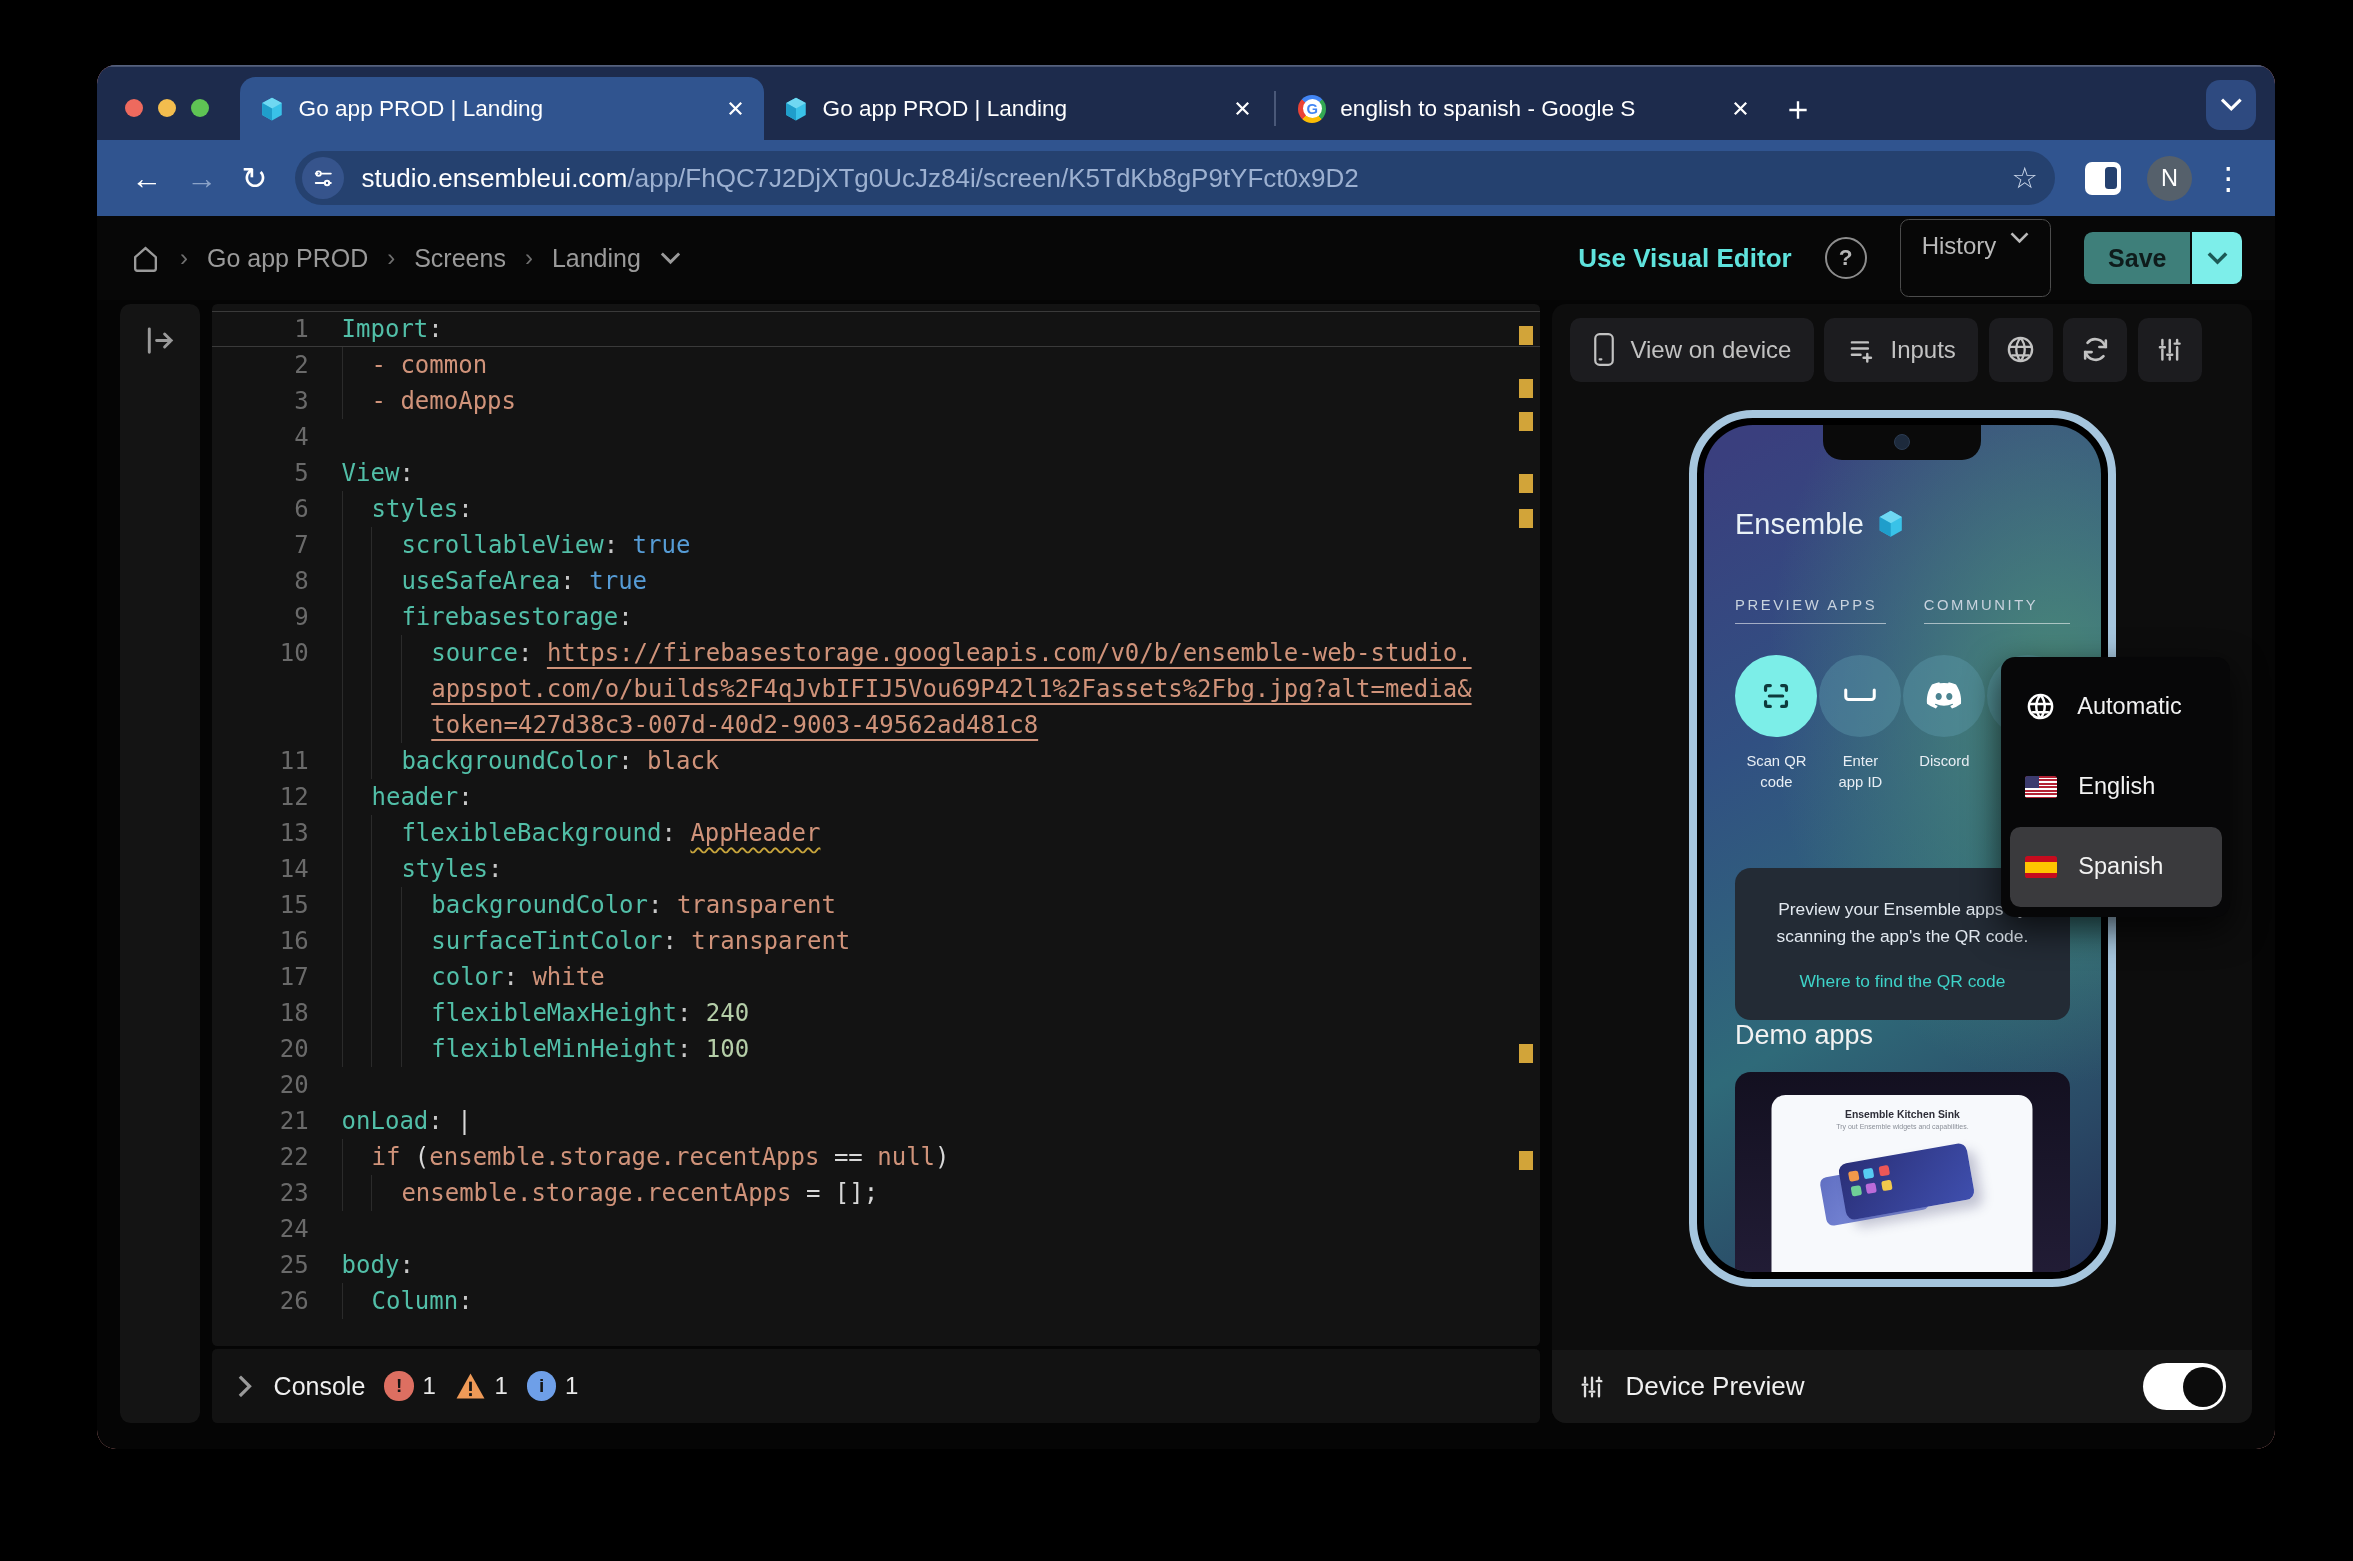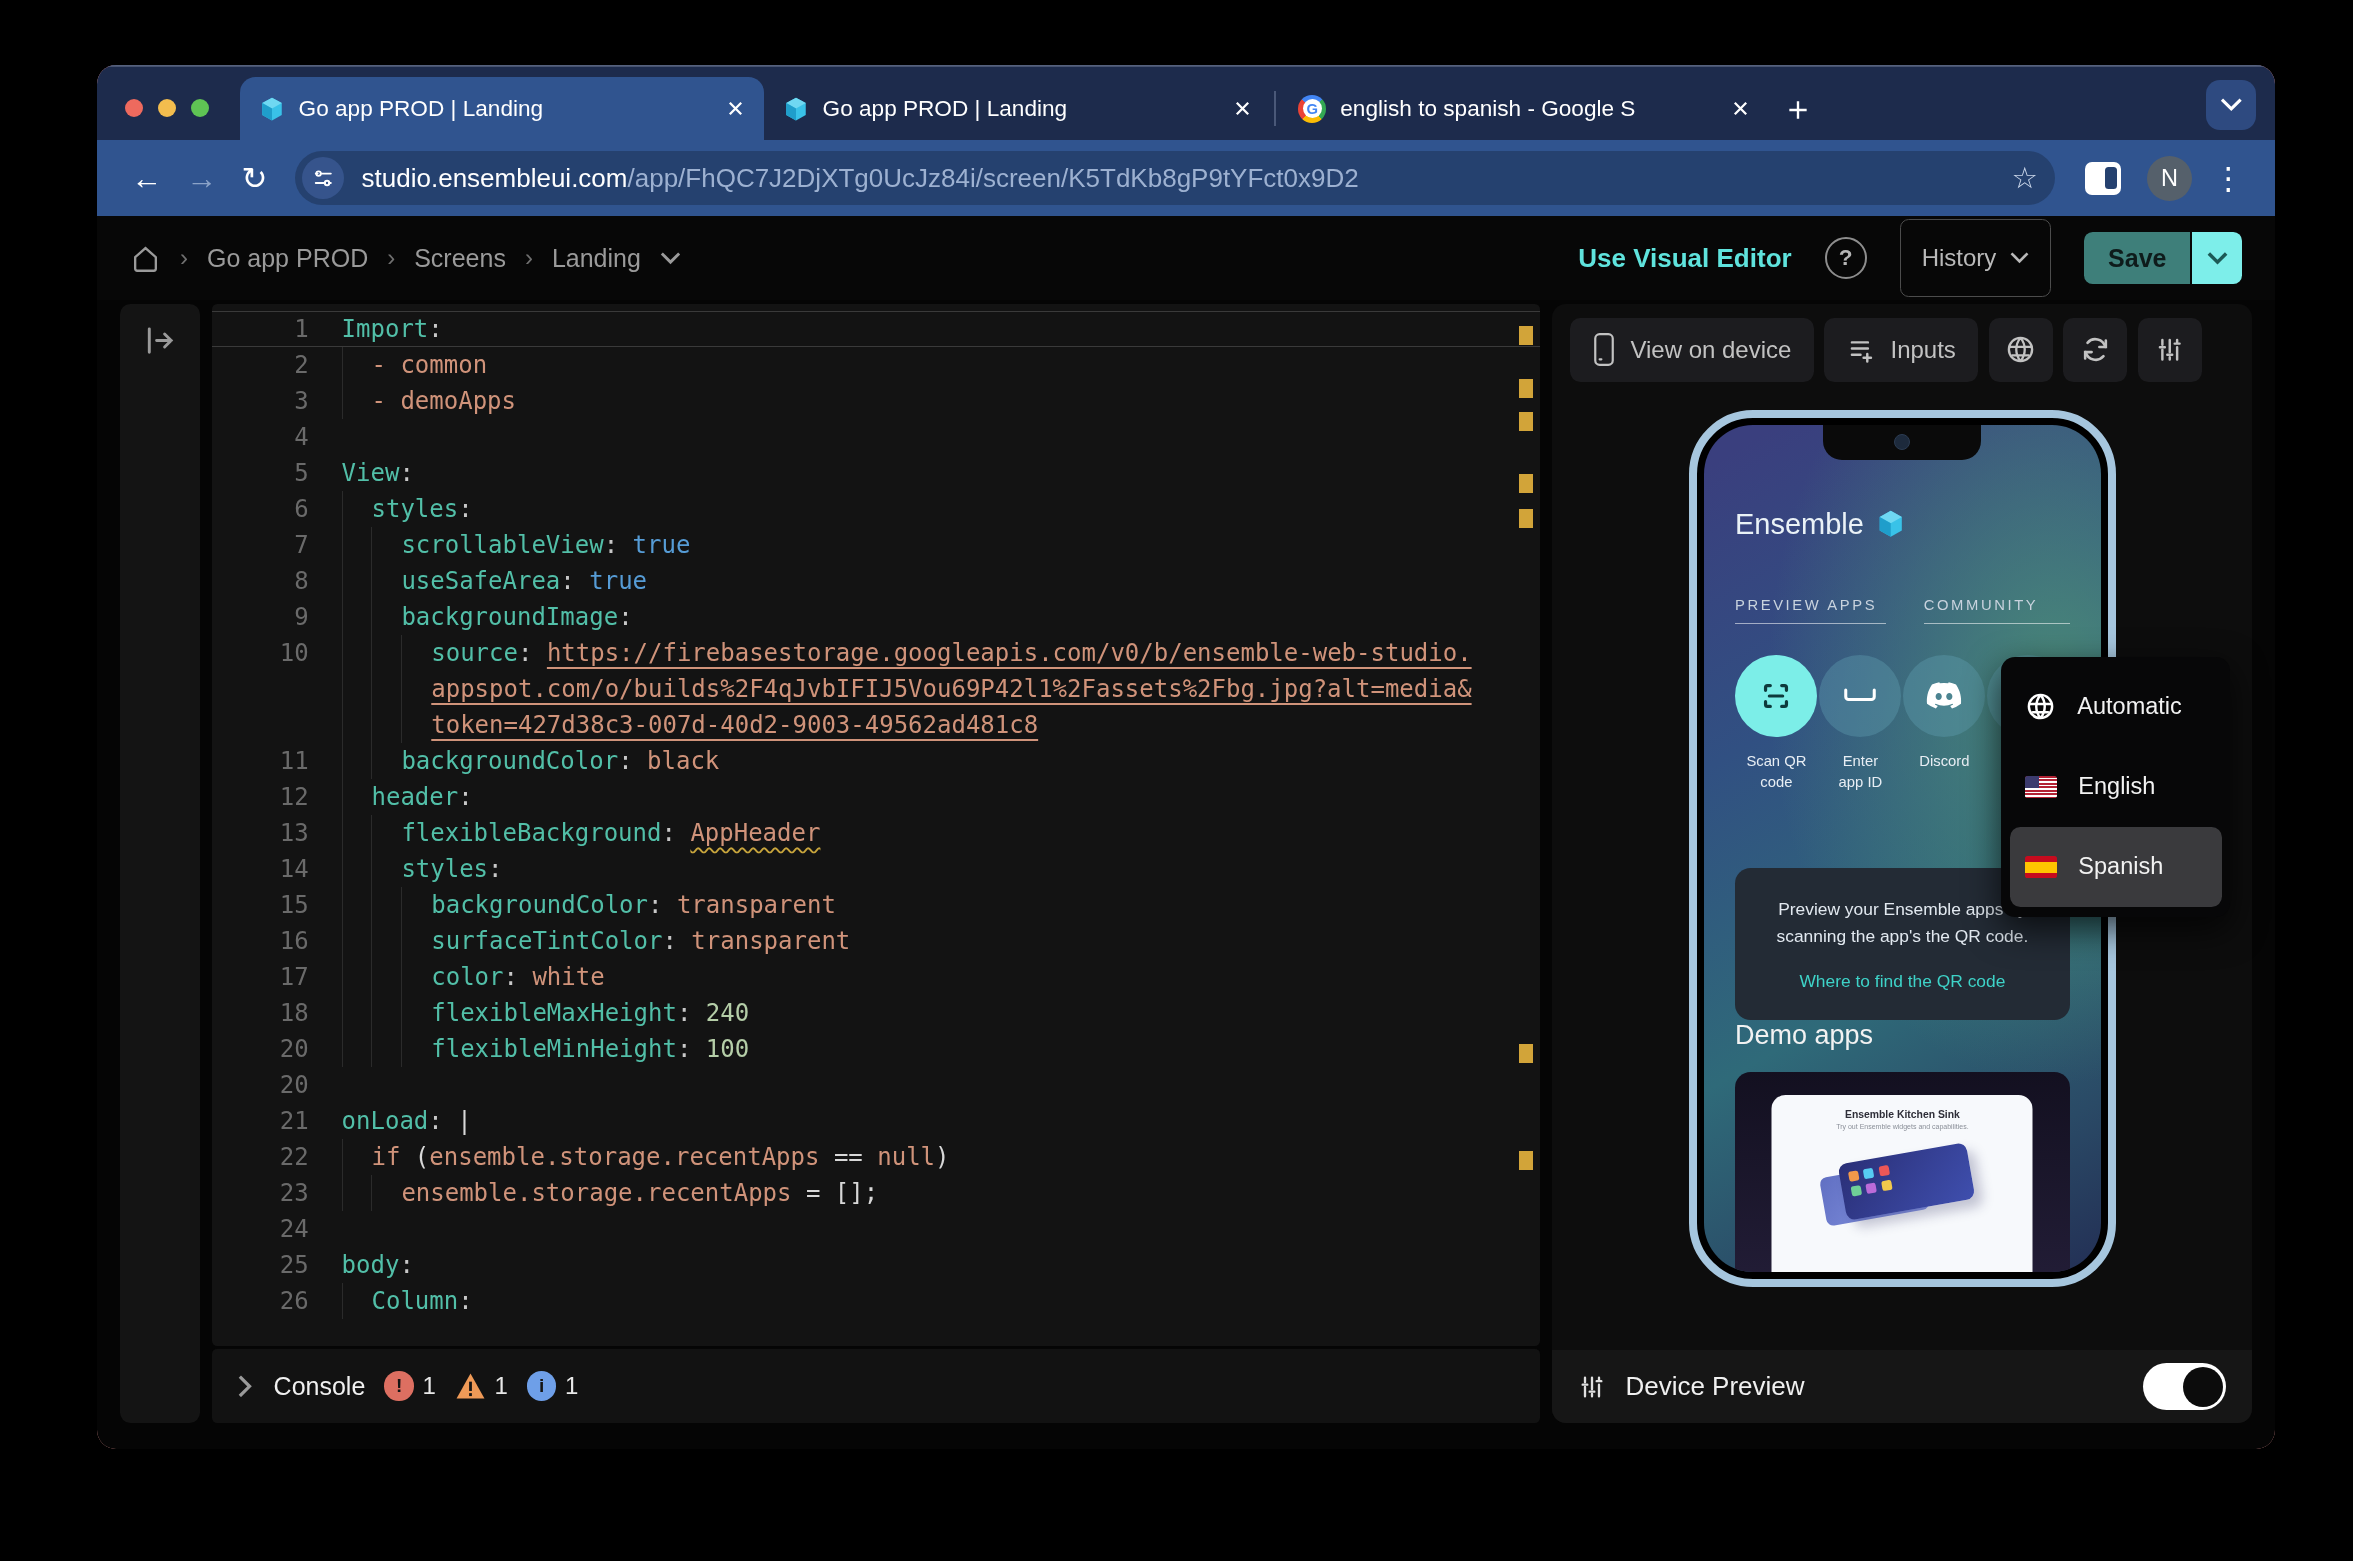--- a/index.html
+++ b/index.html
@@ -49,21 +49,21 @@
   
   .apphead{height:84px;background:#070707;display:flex;align-items:center;padding:0 33px;color:#9a9a9a;
            font-size:25px;flex:0 0 auto;}
   .bc{display:flex;align-items:center;gap:19px;}
   .bc .sep{color:#6f6f6f;font-size:24px;}
   .headright{margin-left:auto;display:flex;align-items:center;gap:33px;}
   .uve{color:#5fe3dd;font-weight:bold;font-size:26px;}
   .helpc{width:38px;height:38px;border-radius:50%;border:2.6px solid #8d8d8d;color:#b5b5b5;display:flex;
          align-items:center;justify-content:center;font-size:22.6px;font-weight:bold;}
   .histbtn{height:52px;border:1.7px solid #4c4c4c;border-radius:8.7px;color:#b9b9b9;font-size:24px;
-           display:flex;align-items:center;gap:14px;padding:12px 21px;background:transparent;}
+           display:flex;align-items:flex-start;gap:14px;padding:12px 21px;background:transparent;}
   .savewrap{display:flex;}
   .savebtn{width:106px;height:52px;background:#3e7f7a;border-radius:8.7px 0 0 8.7px;color:#0e1b1b;
            font-weight:bold;font-size:25px;display:flex;align-items:center;justify-content:center;}
   .savechev{width:50px;height:52px;background:#7deeea;border-radius:0 8.7px 8.7px 0;display:flex;
             align-items:center;justify-content:center;margin-left:1.7px;color:#1c5a56;}
   
   .content{flex:1;display:flex;padding:3.5px 22.6px 26px 22.6px;gap:12px;background:#050505;min-height:0;}
   .leftstrip{width:80px;background:#141414;border-radius:10.4px;flex:0 0 auto;display:flex;justify-content:center;}
   .leftstrip .exp{margin-top:19px;color:#9a9a9a;}
   .edwrap{flex:1;display:flex;flex-direction:column;min-width:0;}
@@ -298,21 +298,21 @@
               <div class="crow">
                 <div class="gut">7</div>
                 <div class="ctext"><span class="g"></span><span class="g"></span><span class="c-k">scrollableView</span><span class="c-p">:</span><span> </span><span class="c-b">true</span></div>
               </div>
               <div class="crow">
                 <div class="gut">8</div>
                 <div class="ctext"><span class="g"></span><span class="g"></span><span class="c-k">useSafeArea</span><span class="c-p">:</span><span> </span><span class="c-b">true</span></div>
               </div>
               <div class="crow">
                 <div class="gut">9</div>
-                <div class="ctext"><span class="g"></span><span class="g"></span><span class="c-k">backgroundImage</span><span class="c-p">:</span></div>
+                <div class="ctext"><span class="g"></span><span class="g"></span><span class="c-k">firebasestorage</span><span class="c-p">:</span></div>
               </div>
               <div class="crow">
                 <div class="gut">10</div>
                 <div class="ctext"><span class="g"></span><span class="g"></span><span class="g"></span><span class="c-k">source</span><span class="c-p">:</span><span> </span><span class="c-l">https://firebasestorage.googleapis.com/v0/b/ensemble-web-studio.</span></div>
               </div>
               <div class="crow">
                 <div class="gut"></div>
                 <div class="ctext"><span class="g"></span><span class="g"></span><span class="g"></span><span class="c-l">appspot.com/o/builds%2F4qJvbIFIJ5Vou69P42l1%2Fassets%2Fbg.jpg?alt=media&amp;</span></div>
               </div>
               <div class="crow">

